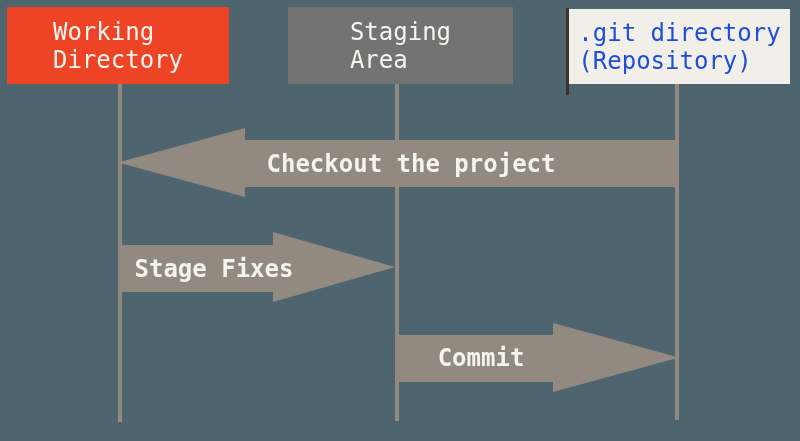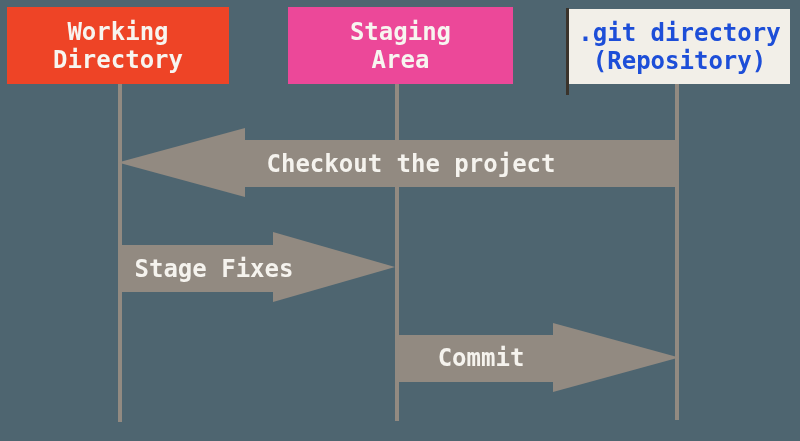--- a/index.html
+++ b/index.html
@@ -21,27 +21,27 @@
     position: absolute;
     top: 7px;
     height: 77px;
     display: flex;
     align-items: center;
     justify-content: center;
     z-index: 3;
   }
   .col-box .box-label {
     font-size: 24px;
-    font-weight: bold;
+    font-weight: normal;
     line-height: 28px;
-    text-align: center;
+    text-align: left;
     white-space: pre-line;
   }
   .box-working   { left: 7px;   width: 222px; background: #ee4426; color: #f7f5f0; }
-  .box-staging   { left: 288px; width: 225px; background: #ec4899; color: #f7f5f0; }
+  .box-staging   { left: 288px; width: 225px; background: #737373; color: #f7f5f0; }
   .box-git       { left: 569px; width: 221px; top: 9px; height: 75px;
                    background: #f2efe8; color: #1d4ed8; }
   .box-git-accent {
     position: absolute;
     left: 566px; top: 8px;
     width: 3px; height: 87px;
     background: #3a332b;
     z-index: 2;
   }
 

